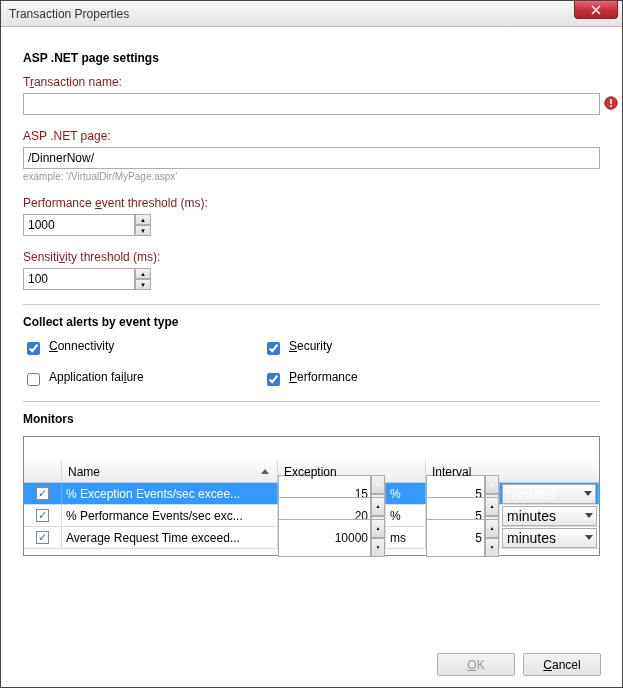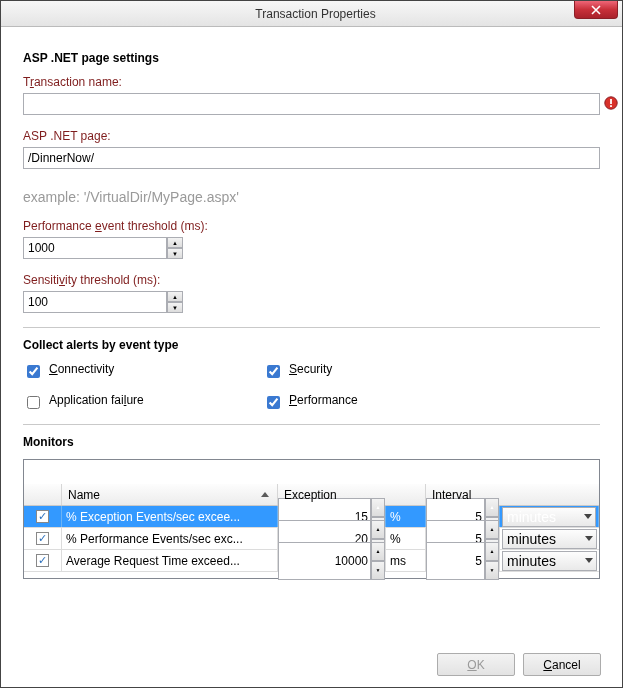--- a/index.html
+++ b/index.html
@@ -14,21 +14,20 @@
     border: 1px solid #444;
   }
   .titlebar {
     height: 26px;
     background: linear-gradient(to bottom, #f7f7f7, #e4e4e4);
     border-bottom: 1px solid #bbb;
     display: flex;
     align-items: center;
     padding: 0 0 0 8px;
     position: relative;
-    justify-content: center;
   }
   .titlebar-text {
     font-size: 12px;
     color: #333;
   }
   .close-btn {
     position: absolute;
     right: 4px;
     top: 0;
     width: 44px;
@@ -68,28 +67,28 @@
   }
   .txn-row { position: relative; margin-bottom: 8px;}
   .warn-icon {
     position: absolute;
     right: -18px;
     top: 3px;
     width: 14px;
     height: 14px;
   }
   .hint {
-    font-size: 14px;
+    font-size: 10px;
     color: #9a9a9a;
-    margin-top: 20px;
+    margin-top: 2px;
   }
   .field-block { margin-bottom: 14px; }
   .num-wrap { display:flex; }
   .num-input {
-    width: 144px;
+    width: 112px;
     height: 22px;
     border: 1px solid #abadb3;
     padding: 2px 4px;
     font-size: 12px;
     text-align: left;
   }
   .spinner {
     width: 16px;
     display: flex;
     flex-direction: column;

